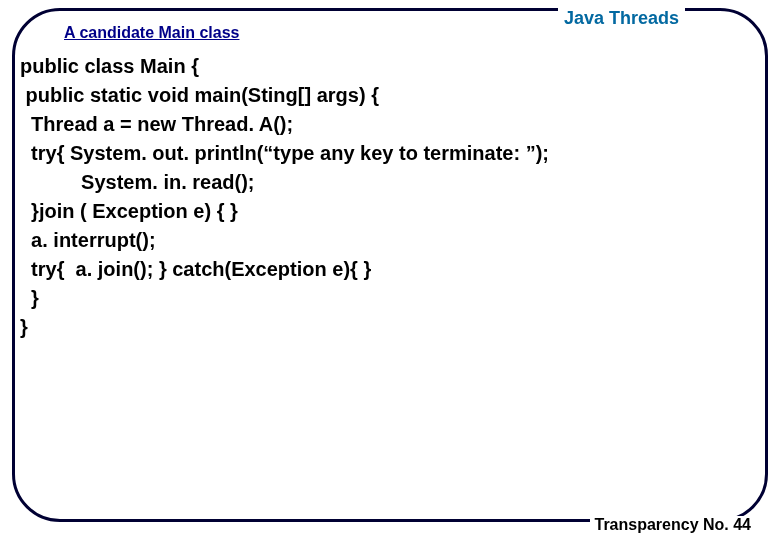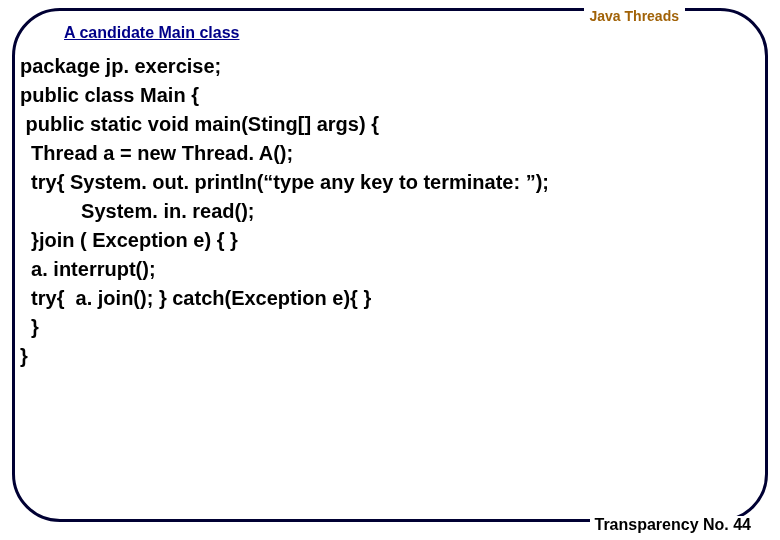--- a/index.html
+++ b/index.html
@@ -21,23 +21,23 @@
       left: 12px;
       right: 12px;
       bottom: 18px;
       border: 3px solid #000033;
       border-radius: 48px;
     }
     .header-label {
       position: absolute;
       top: 8px;
       right: 95px;
-      font-size: 14px;
+      font-size: 18px;
       font-weight: bold;
-      color: #a16207;
+      color: #0369a1;
       background: #fff;
       padding: 0 6px;
       text-align: center;
     }
     .title {
       position: absolute;
       top: 24px;
       left: 60px;
       font-size: 16px;
       font-weight: bold;
@@ -73,21 +73,20 @@
 </head>
 <body>
 
 <div class="slide-frame"></div>
 
 <div class="header-label">Java Threads</div>
 
 <div class="title">A candidate Main class</div>
 
 <div class="content">
-  <div class="line">package jp. exercise;</div>
   <div class="line">public class Main {</div>
   <div class="line"> public static void main(Sting[] args) {</div>
   <div class="line">  Thread a = new Thread. A();</div>
   <div class="line">  try{ System. out. println(“type any key to terminate: ”);</div>
   <div class="line">           System. in. read();</div>
   <div class="line">  }join ( Exception e) { }</div>
   <div class="line">  a. interrupt();</div>
   <div class="line">  try{  a. join(); } catch(Exception e){ }</div>
   <div class="line">  }</div>
   <div class="line">}</div>

